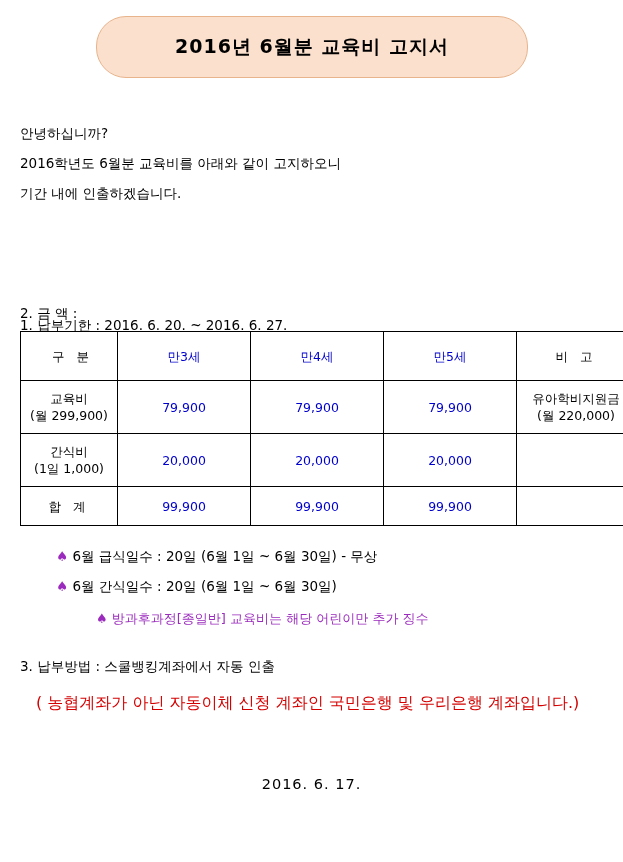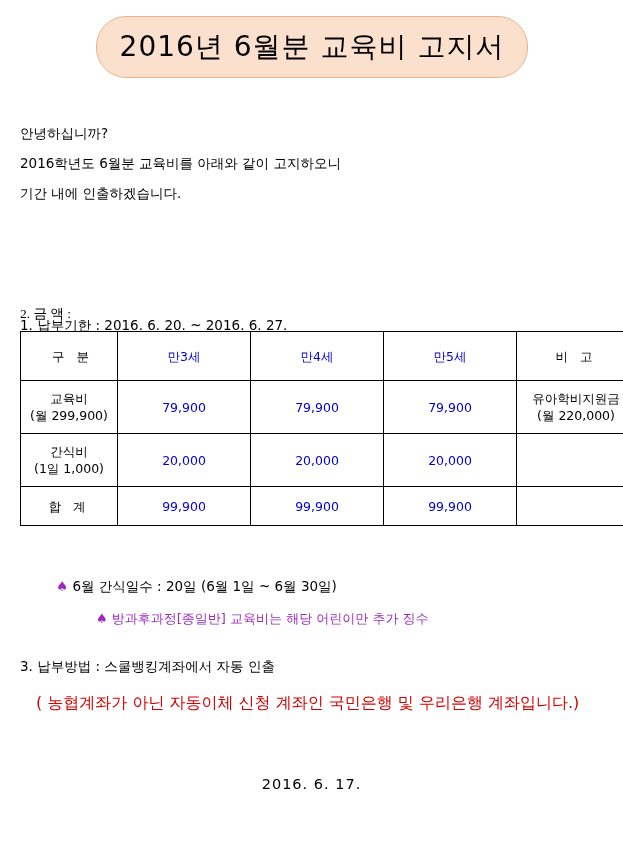--- a/index.html
+++ b/index.html
@@ -29,24 +29,24 @@
     width: 430px;
     height: 60px;
     background: #fbe0cd;
     border: 1px solid #e8b48c;
     border-radius: 30px / 30px;
     display: flex;
     align-items: center;
     justify-content: center;
   }
   .title-text {
-    font-size: 28px;
+    font-size: 19px;
     letter-spacing: 1px;
     color: #000;
-    font-weight: normal;
+    font-weight: bold;
   }
   
   .intro {
     position: absolute;
     left: 20px;
     top: 118px;
     width: 580px;
     font-size: 13.5px;
     line-height: 30px;
   }
@@ -58,21 +58,21 @@
     text-decoration: underline;
   }
   
   .item-line {
     position: absolute;
     left: 20px;
     font-size: 13.5px;
     white-space: nowrap;
   }
   #line-due { top: 277px; margin-top: 40px; }
-  #line-amount { top: 305px; font-family: Liberation Serif, serif; }
+  #line-amount { top: 305px; }
   
   .fee-table {
     position: absolute;
     left: 20px;
     top: 331px;
     width: 583px;
     border-collapse: collapse;
     table-layout: fixed;
   }
   .fee-table td, .fee-table th {
@@ -197,20 +197,24 @@
       <tr class="row-h-1">
         <td class="spaced">합  계</td>
         <td class="num-blue">99,900</td>
         <td class="num-blue">99,900</td>
         <td class="num-blue">99,900</td>
         <td></td>
       </tr>
     </tbody>
   </table>
 
+  <div class="note" id="note1">
+    <span class="spade-purple">♠</span>
+    <span>6월  급식일수 : 20일 (6월 1일 ~ 6월 30일) - 무상</span>
+  </div>
   <div class="note" id="note2">
     <span class="spade-purple">♠</span>
     <span>6월  간식일수 : 20일 (6월 1일 ~ 6월 30일)</span>
   </div>
   <div class="note" id="note3">
     <span>♠</span>
     <span>방과후과정[종일반] 교육비는 해당 어린이만 추가 징수</span>
   </div>
 
   <div id="pay-line">3. 납부방법 : 스쿨뱅킹계좌에서 자동 인출</div>

